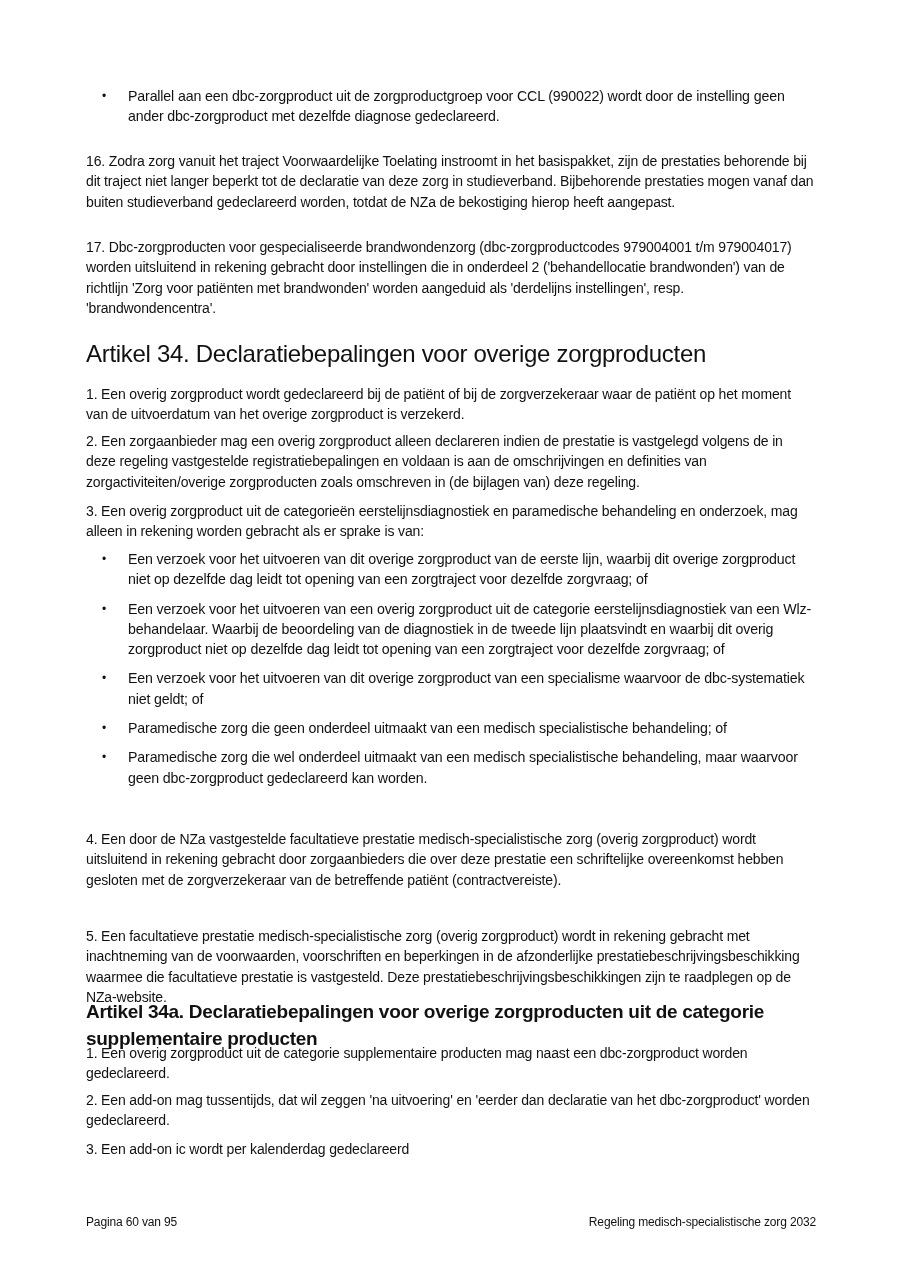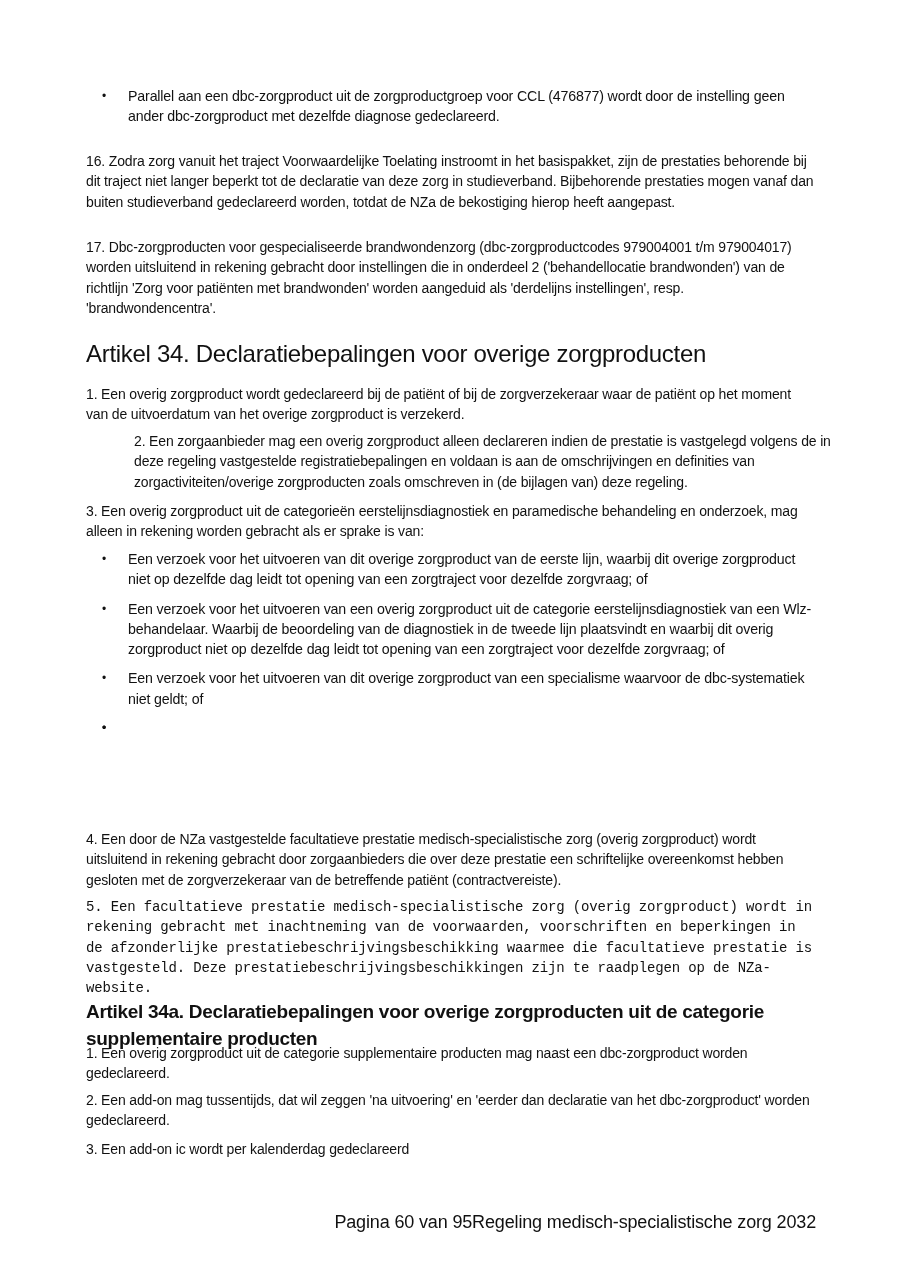--- a/index.html
+++ b/index.html
@@ -59,72 +59,74 @@
       font-weight: bold;
       margin: 0;
       letter-spacing: -0.3px;
       color: #111;
     }
     .footer {
       position: absolute;
       top: 1213px;
       left: 86px;
       width: 730px;
-      font-size: 18px;
+      font-size: 12px;
       line-height: 18px;
       display: flex;
-      justify-content: flex-end;
+      justify-content: space-between;
       letter-spacing: -0.15px;
     }
     .abs { position: absolute; left: 0; width: 730px; }
   </style>
 </head>
 <body>
 
 <div class="page">
 
   <ul class="bullets abs" style="top:86px;">
     <li>
       <span class="dot">•</span>
-      <span>Parallel aan een dbc-zorgproduct uit de zorgproductgroep voor CCL (476877) wordt door de instelling geen ander dbc-zorgproduct met dezelfde diagnose gedeclareerd.</span>
+      <span>Parallel aan een dbc-zorgproduct uit de zorgproductgroep voor CCL (990022) wordt door de instelling geen ander dbc-zorgproduct met dezelfde diagnose gedeclareerd.</span>
     </li>
   </ul>
 
   <p class="p abs" style="top:151px;">16. Zodra zorg vanuit het traject Voorwaardelijke Toelating instroomt in het basispakket, zijn de prestaties behorende bij dit traject niet langer beperkt tot de declaratie van deze zorg in studieverband. Bijbehorende prestaties mogen vanaf dan buiten studieverband gedeclareerd worden, totdat de NZa de bekostiging hierop heeft aangepast.</p>
   <p class="p abs" style="top:237px;">17. Dbc-zorgproducten voor gespecialiseerde brandwondenzorg (dbc-zorgproductcodes 979004001 t/m 979004017) worden uitsluitend in rekening gebracht door instellingen die in onderdeel 2 ('behandellocatie brandwonden') van de richtlijn 'Zorg voor patiënten met brandwonden' worden aangeduid als 'derdelijns instellingen', resp. 'brandwondencentra'.</p>
 
   <h1 class="h1 abs" style="top:339px;">Artikel 34. Declaratiebepalingen voor overige zorgproducten</h1>
 
   <p class="p abs" style="top:384px;">1. Een overig zorgproduct wordt gedeclareerd bij de patiënt of bij de zorgverzekeraar waar de patiënt op het moment van de uitvoerdatum van het overige zorgproduct is verzekerd.</p>
-  <p class="p abs" style="top:431px;margin-left:48px;">2. Een zorgaanbieder mag een overig zorgproduct alleen declareren indien de prestatie is vastgelegd volgens de in deze regeling vastgestelde registratiebepalingen en voldaan is aan de omschrijvingen en definities van zorgactiviteiten/overige zorgproducten zoals omschreven in (de bijlagen van) deze regeling.</p>
+  <p class="p abs" style="top:431px;">2. Een zorgaanbieder mag een overig zorgproduct alleen declareren indien de prestatie is vastgelegd volgens de in deze regeling vastgestelde registratiebepalingen en voldaan is aan de omschrijvingen en definities van zorgactiviteiten/overige zorgproducten zoals omschreven in (de bijlagen van) deze regeling.</p>
   <p class="p abs" style="top:501px;">3. Een overig zorgproduct uit de categorieën eerstelijnsdiagnostiek en paramedische behandeling en onderzoek, mag alleen in rekening worden gebracht als er sprake is van:</p>
 
   <ul class="bullets abs" style="top:549px;">
     <li style="margin-bottom:9px;">
       <span class="dot">•</span>
       <span>Een verzoek voor het uitvoeren van dit overige zorgproduct van de eerste lijn, waarbij dit overige zorgproduct niet op dezelfde dag leidt tot opening van een zorgtraject voor dezelfde zorgvraag; of</span>
     </li>
     <li style="margin-bottom:9px;">
       <span class="dot">•</span>
       <span>Een verzoek voor het uitvoeren van een overig zorgproduct uit de categorie eerstelijnsdiagnostiek van een Wlz-behandelaar. Waarbij de beoordeling van de diagnostiek in de tweede lijn plaatsvindt en waarbij dit overig zorgproduct niet op dezelfde dag leidt tot opening van een zorgtraject voor dezelfde zorgvraag; of</span>
     </li>
     <li style="margin-bottom:9px;">
       <span class="dot">•</span>
       <span>Een verzoek voor het uitvoeren van dit overige zorgproduct van een specialisme waarvoor de dbc-systematiek niet geldt; of</span>
     </li>
     <li style="margin-bottom:9px;">
       <span class="dot">•</span>
+      <span>Paramedische zorg die geen onderdeel uitmaakt van een medisch specialistische behandeling; of</span>
     </li>
     <li>
       <span class="dot">•</span>
+      <span>Paramedische zorg die wel onderdeel uitmaakt van een medisch specialistische behandeling, maar waarvoor geen dbc-zorgproduct gedeclareerd kan worden.</span>
     </li>
   </ul>
 
   <p class="p abs" style="top:829px;">4. Een door de NZa vastgestelde facultatieve prestatie medisch-specialistische zorg (overig zorgproduct) wordt uitsluitend in rekening gebracht door zorgaanbieders die over deze prestatie een schriftelijke overeenkomst hebben gesloten met de zorgverzekeraar van de betreffende patiënt (contractvereiste).</p>
-  <p class="p abs" style="top:897px;font-family:Liberation Mono, monospace;">5. Een facultatieve prestatie medisch-specialistische zorg (overig zorgproduct) wordt in rekening gebracht met inachtneming van de voorwaarden, voorschriften en beperkingen in de afzonderlijke prestatiebeschrijvingsbeschikking waarmee die facultatieve prestatie is vastgesteld. Deze prestatiebeschrijvingsbeschikkingen zijn te raadplegen op de NZa-website.</p>
+  <p class="p abs" style="top:926px;">5. Een facultatieve prestatie medisch-specialistische zorg (overig zorgproduct) wordt in rekening gebracht met inachtneming van de voorwaarden, voorschriften en beperkingen in de afzonderlijke prestatiebeschrijvingsbeschikking waarmee die facultatieve prestatie is vastgesteld. Deze prestatiebeschrijvingsbeschikkingen zijn te raadplegen op de NZa-website.</p>
 
   <h2 class="h2 abs" style="top:998px;">Artikel 34a. Declaratiebepalingen voor overige zorgproducten uit de categorie supplementaire producten</h2>
 
   <p class="p abs" style="top:1043px;">1. Een overig zorgproduct uit de categorie supplementaire producten mag naast een dbc-zorgproduct worden gedeclareerd.</p>
   <p class="p abs" style="top:1090px;">2. Een add-on mag tussentijds, dat wil zeggen 'na uitvoering' en 'eerder dan declaratie van het dbc-zorgproduct' worden gedeclareerd.</p>
   <p class="p abs" style="top:1139px;">3. Een add-on ic wordt per kalenderdag gedeclareerd</p>
 </div>
 
 <div class="footer">
   <span>Pagina 60 van 95</span>

